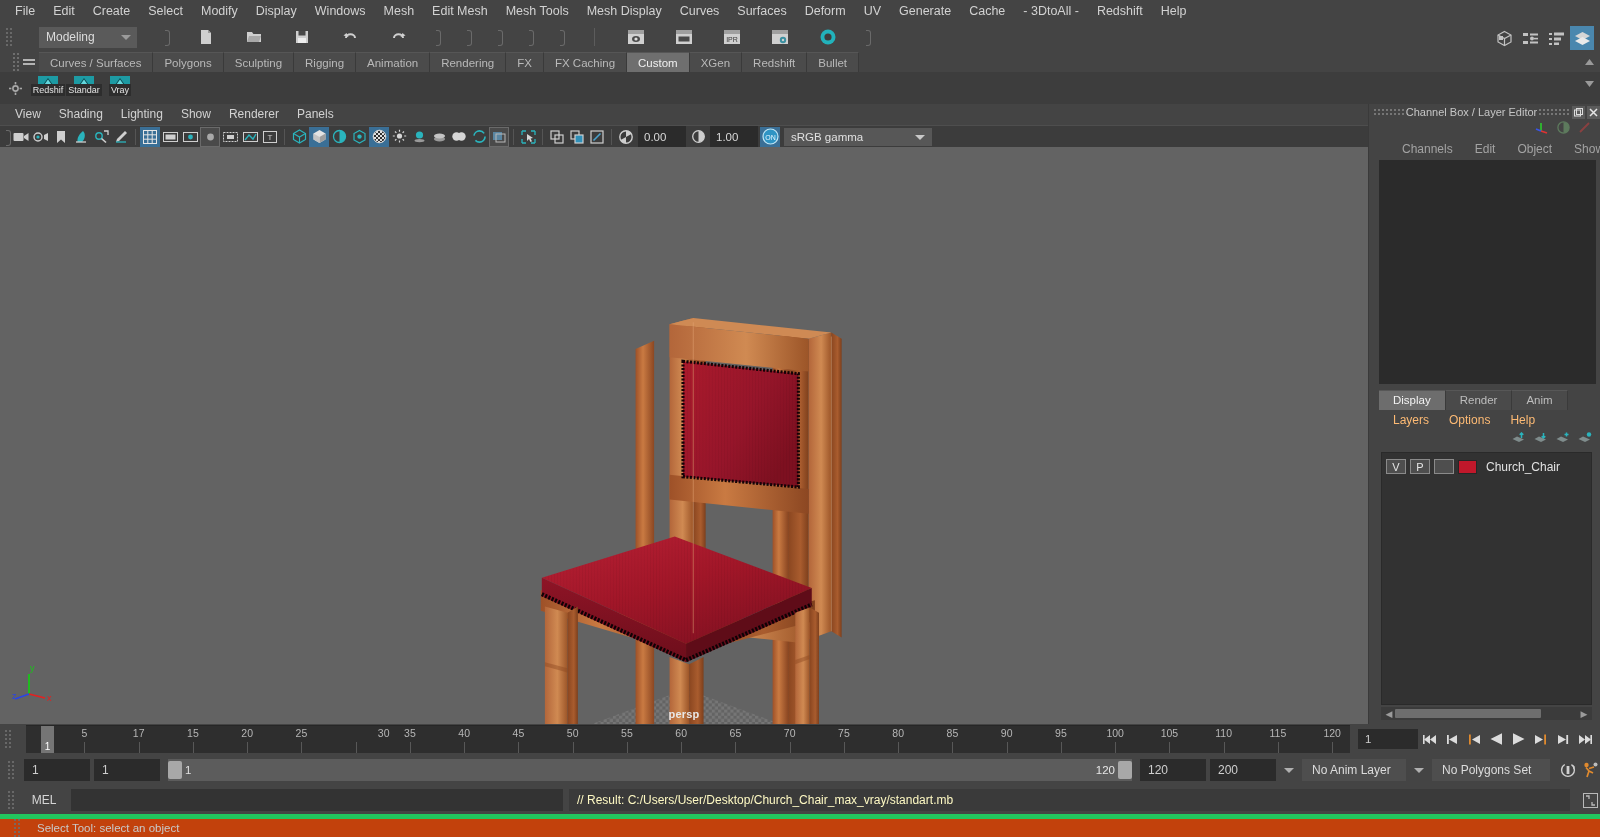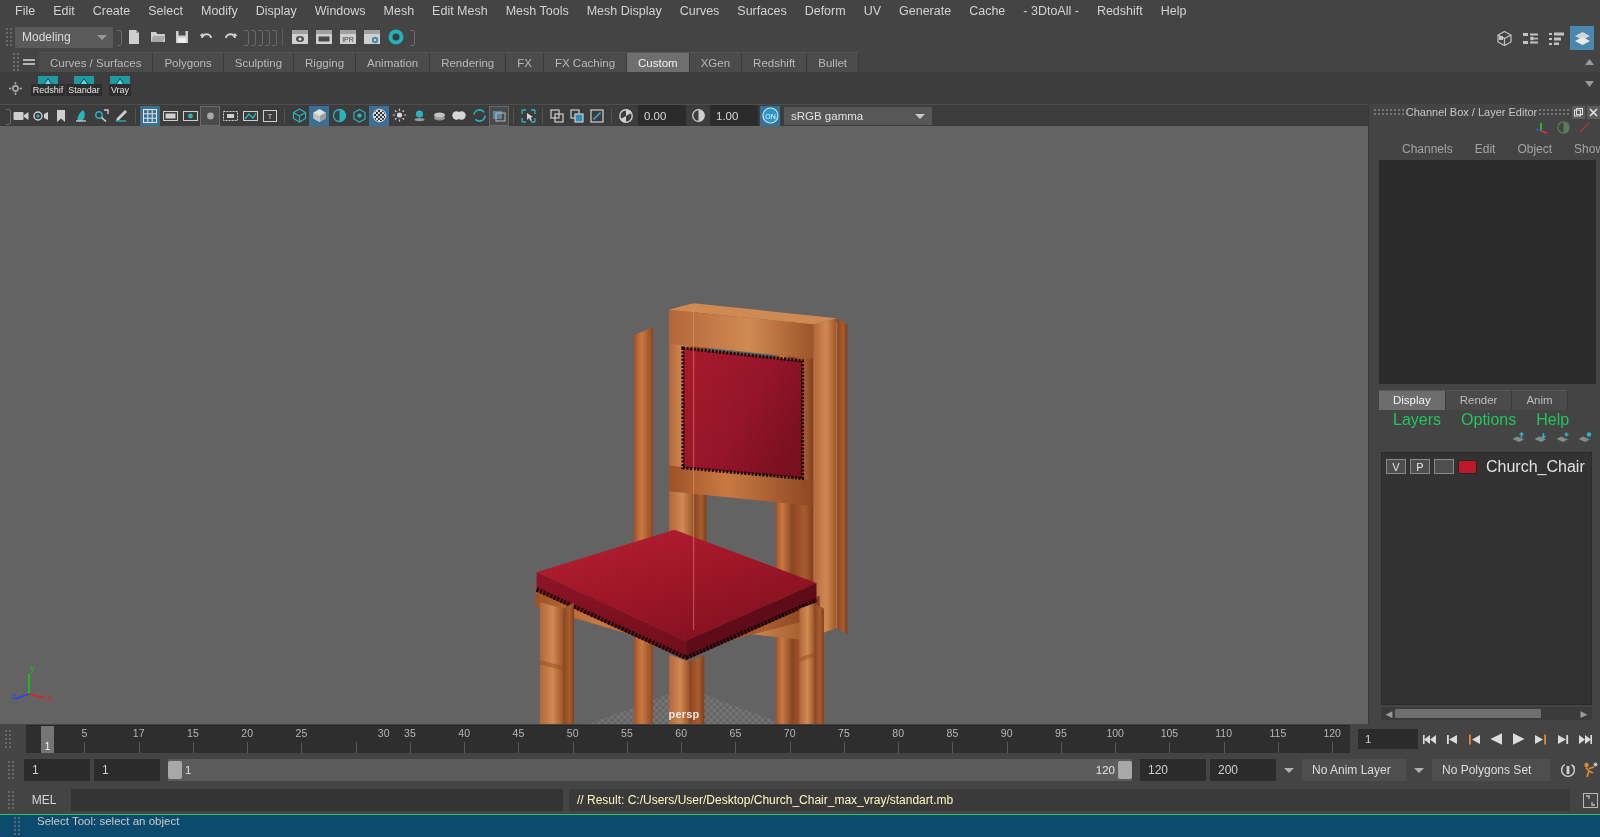--- a/index.html
+++ b/index.html
@@ -20,21 +20,21 @@
     padding-left: 6px; flex: 0 0 23px;
   }
   .menubar .mi {
     padding: 0 9px; height: 23px; line-height: 23px; font-size: 12.5px; color: #d2d2d2;
     white-space: nowrap; cursor: default;
   }
 
   
   .statusrow {
     height: 28px; background: #444444; display: flex; align-items: center;
-    flex: 0 0 28px; padding-left: 4px; position: relative;
+    flex: 0 0 28px; padding-left: 4px; position: relative; gap: 24px;
   }
   .gripdots {
     width: 8px; height: 22px; margin-right: 3px;
     background-image: radial-gradient(#6e6e6e 32%, transparent 34%);
     background-size: 4px 4px; background-position: 1px 1px;
     opacity: .85;
   }
   .menumode {
     width: 98px; height: 21px; background: #5a5a5a; border: none; color: #dcdcdc;
     font-size: 12px; display: flex; align-items: center; padding-left: 7px;
@@ -140,34 +140,34 @@
   .cb-menubar .mi { padding: 0 11px; font-size: 12px; color: #a3a3a3; line-height: 22px; cursor: default; }
   .cb-body { flex: 1 1 auto; background: #2b2b2b; margin: 0 4px 0 10px; min-height: 0; }
 
   .layer-tabs { height: 21px; display: flex; align-items: flex-end; padding-left: 10px; margin-top: 5px; }
   .ltab {
     height: 20px; line-height: 19px; padding: 0 14px; font-size: 11.5px; color: #bdbdbd;
     background: #4a4a4a; border-right: 1px solid #3a3a3a; border-top: 1px solid #575757; cursor: pointer;
   }
   .ltab.active { background: #6d6d6d; color: #f2f2f2; }
   .layer-menubar { height: 20px; display: flex; align-items: center; padding-left: 14px; }
-  .layer-menubar .mi { padding: 4px 10px; font-size: 16px; color: #22c55e; line-height: 20px; cursor: default; }
+  .layer-menubar .mi { padding: 4px 10px; font-size: 12px; color: #fdba74; line-height: 20px; cursor: default; }
   .layer-btnrow { height: 20px; display: flex; align-items: center; justify-content: flex-end; padding-right: 8px; gap: 7px; }
   .layer-list {
     background: #323232; margin: 2px 8px 0 12px; flex: 1 1 auto; min-height: 0;
     border: 1px solid #2a2a2a; padding: 5px 4px;
   }
   .layer-row { display: flex; align-items: center; gap: 4px; height: 17px; cursor: pointer; }
   .lchip {
     width: 20px; height: 15px; border: 1px solid #8a8a8a; background: #4e4e4e; color: #e6e6e6;
     font-size: 11px; display: flex; align-items: center; justify-content: center;
   }
   .lchip.blank { color: transparent; }
   .lswatch { width: 19px; height: 14px; border: 1px solid #262626; }
-  .lname { font-size: 16px; color: #e2e2e2; margin-left: 5px; }
+  .lname { font-size: 12px; color: #e2e2e2; margin-left: 5px; }
   .hscroll {
     height: 13px; background: #3b3b3b; margin: 2px 8px 4px 12px; display: flex; align-items: center; position: relative;
   }
   .hscroll .thumb { height: 9px; background: #6e6e6e; border-radius: 1px; margin-left: 14px; }
   .hscroll .ar { position: absolute; width: 12px; text-align: center; color: #9b9b9b; font-size: 9px; }
 
   
   .timerow { height: 30px; flex: 0 0 30px; background: #444; display: flex; align-items: center; }
   .timeslider {
     flex: 1 1 auto; height: 28px; background: #2e2e2e; position: relative; overflow: hidden;
@@ -215,21 +215,21 @@
   .cmdrow { height: 28px; flex: 0 0 28px; background: #444; display: flex; align-items: center; padding-left: 12px; gap: 6px; }
   .mel-tab { width: 42px; font-size: 12px; color: #d6d6d6; text-align: center; }
   .cmd-input { width: 492px; height: 22px; background: #333333; cursor: text; }
   .cmd-result {
     flex: 1 1 auto; height: 22px; background: #3a3a3a; color: #fef9c3; font-size: 12px;
     display: flex; align-items: center; padding-left: 8px; margin-right: 4px; overflow: hidden; white-space: nowrap;
   }
   .cmd-endbtn { width: 20px; height: 20px; display: flex; align-items: center; justify-content: center; cursor: pointer; }
 
   
-  .helprow { height: 23px; flex: 0 0 23px; background: #0c4a6e; display: flex; align-items: flex-start; padding-left: 12px; border-top: 1px solid #22c55e; }
+  .helprow { height: 23px; flex: 0 0 23px; background: #c2410c; display: flex; align-items: center; padding-left: 12px; border-top: 5px solid #22c55e; }
   .helprow .txt { font-size: 11.5px; color: #c9c9c9; margin-left: 14px; }
 </style>
 </head>
 <body>
 
 <div id="app">
 
   <div class="menubar" id="menubar">
       <div class="mi">File</div>
       <div class="mi">Edit</div>
@@ -443,20 +443,28 @@
         <svg width="11" height="9" viewBox="0 0 11 9" style="margin-top:12px">
             <path d="M5.5 8 L10 2 L1 2 z" fill="#9a9a9a"></path>
           </svg>
       </div>
     </div>
   </div>
 
   <div class="body">
 
     <div class="viewport-col">
+      <div class="vp-menubar" id="vpmenu">
+          <div class="mi">View</div>
+          <div class="mi">Shading</div>
+          <div class="mi">Lighting</div>
+          <div class="mi">Show</div>
+          <div class="mi">Renderer</div>
+          <div class="mi">Panels</div>
+        </div>
 
       <div class="vp-toolbar">
         <div class="tick"></div>
         <div class="vbtn">
           <svg width="16" height="12" viewBox="0 0 16 12">
               <rect x="0.5" y="2" width="10" height="8" rx="1" fill="#cfcfcf"></rect>
               <path d="M11 5 L15.5 2 v8 L11 7z" fill="#cfcfcf"></path>
             </svg>
         </div>
         <div class="vbtn">

